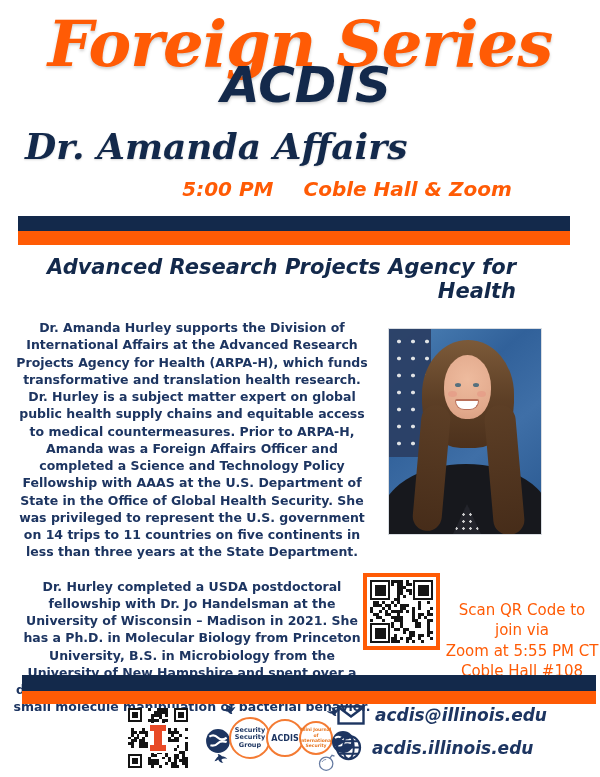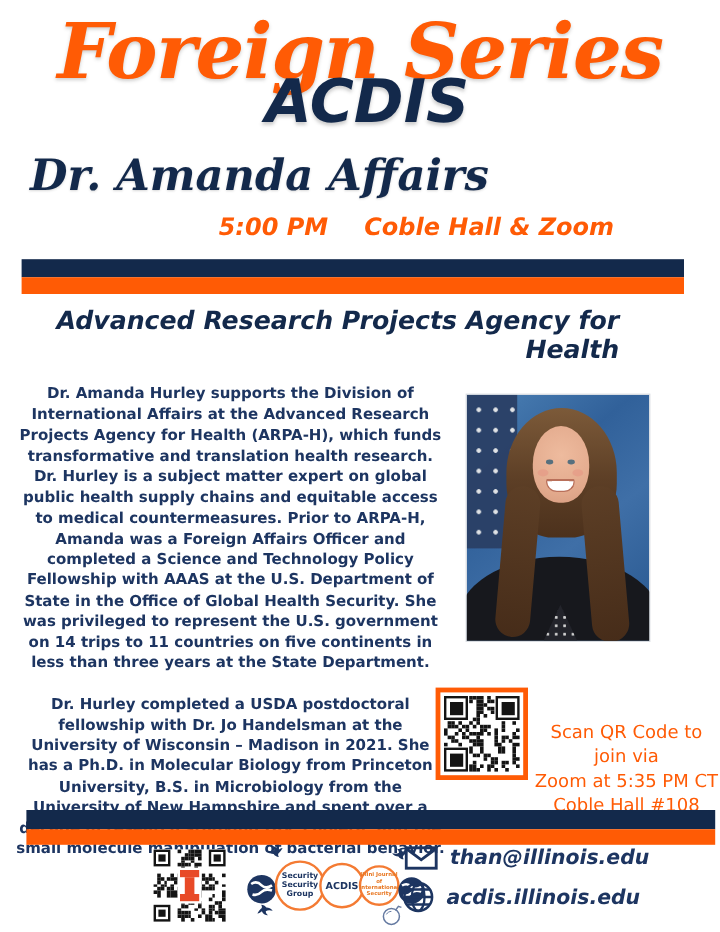--- a/index.html
+++ b/index.html
@@ -653,21 +653,21 @@
           <div></div>
           <div></div>
         </div>
       <div class="finder" style="left:0;top:0;"></div>
       <div class="finder" style="right:0;top:0;"></div>
       <div class="finder" style="left:0;bottom:0;"></div>
     </div>
   </div>
   <div class="qr-callout">
     <div>Scan QR Code to join via</div>
-    <div>Zoom at 5:35 PM CT</div>
+    <div>Zoom at 5:55 PM CT</div>
     <div>Coble Hall #108</div>
   </div>
 
   <div class="bar navy bar-bot bar-bot-navy"></div>
   <div class="bar orange bar-bot bar-bot-orange"></div>
 
   <div class="qr-footer">
     <div class="qr-wrap">
       <div class="qr-grid" style="grid-template-columns: repeat(21, 1fr); grid-template-rows: repeat(21, 1fr);">
           <div></div>
@@ -1149,21 +1149,21 @@
       <path d="M15 8l3-4 3 1" fill="none" stroke="#24427A" stroke-width="1.5"></path>
       <path d="M6 12c1-2 3-3 5-3" fill="none" stroke="#24427A" stroke-width="1"></path>
     </svg>
   </div>
 
   <div class="contact contact-email">
     <svg width="28" height="20" viewBox="0 0 28 20">
       <rect x="1.5" y="1.5" width="25" height="17" fill="none" stroke="#1D3561" stroke-width="2.4"></rect>
       <path d="M2 2.5l12 9 12-9" fill="none" stroke="#1D3561" stroke-width="2.4"></path>
     </svg>
-    <span class="txt">than@illinois.edu</span>
+    <span class="txt">acdis@illinois.edu</span>
   </div>
   <div class="contact contact-web">
     <svg width="27" height="27" viewBox="0 0 28 28">
       <circle cx="14" cy="14" r="12" fill="none" stroke="#1D3561" stroke-width="2.2"></circle>
       <ellipse cx="14" cy="14" rx="5.5" ry="12" fill="none" stroke="#1D3561" stroke-width="2"></ellipse>
       <path d="M2 14h24M4 7.5h20M4 20.5h20" stroke="#1D3561" stroke-width="2" fill="none"></path>
     </svg>
     <span class="txt">acdis.illinois.edu</span>
   </div>
 

